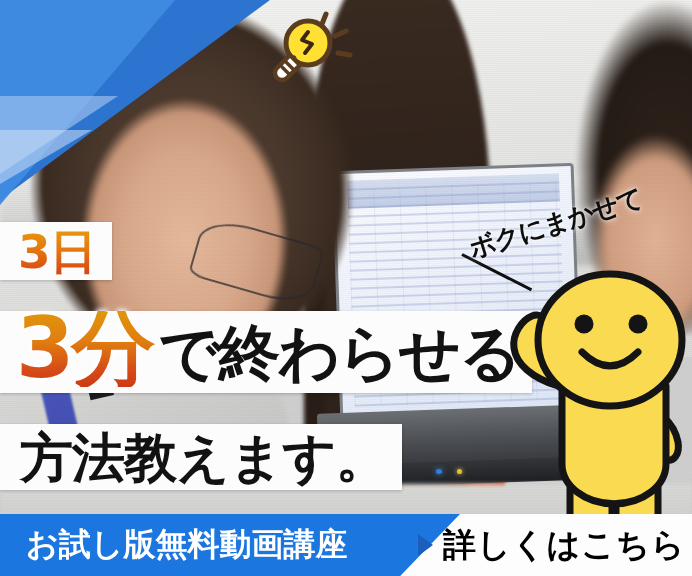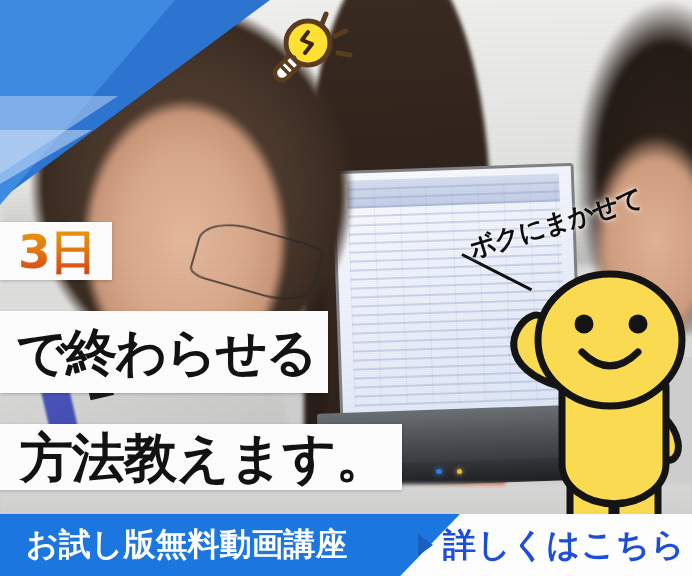--- a/index.html
+++ b/index.html
@@ -189,21 +189,21 @@
   .bar1{ top:222px; height:58px; padding:0 12px 0 18px; }
   .bar2{ top:311px; height:82px; padding:0 12px 0 16px; }
   .bar3{ top:424px; height:66px; padding:0 14px 0 20px; }
 
   .kanji{
     font-family:"DejaVu Sans","Liberation Sans",sans-serif;
     font-weight:700; color:#121212;
     letter-spacing:-1px;
   }
   .l1-black{ font-size:43px; line-height:1; }
-  .l2-black{ font-size:51px; line-height:1; letter-spacing:-2px; }
+  .l2-black{ font-size:61px; line-height:1; letter-spacing:-2px; }
   .l3-black{ font-size:53px; line-height:1; letter-spacing:-1px;text-align:center; }
 
   .num1{
     font-size:47px; font-weight:700; line-height:1;
     background:linear-gradient(180deg,#e89a0e 0%,#e4790f 45%,#d94214 100%);
     -webkit-background-clip:text; background-clip:text; color:transparent;
     letter-spacing:-1px;
     padding-right:4px;
   }
   .num2{
@@ -253,21 +253,21 @@
     position:absolute; left:418px; top:0; height:62px;
     display:flex; align-items:center; gap:10px;
   }
   .cta-arrow{
     width:0;height:0;
     border-left:15px solid #1b5fbe;
     border-top:11px solid transparent;
     border-bottom:11px solid transparent;
   }
   .cta-right-text{
-    color:#1d4ed8; font-size:33px; font-weight:700; letter-spacing:1px;
+    color:#000000; font-size:33px; font-weight:700; letter-spacing:1px;
     white-space:nowrap;
   }
 </style>
 </head>
 <body>
 
 <div class="banner">
 
   <div class="photo">
     <div class="ph-wall"></div>
@@ -324,20 +324,21 @@
       </g>
       <path d="M48 22 L42 30 L52 34 L45 43" stroke="#3b2713" stroke-width="4" fill="none" stroke-linecap="round" stroke-linejoin="round"></path>
     </svg>
   </div>
 
   <div class="bar bar1">
     <span class="num1">3日</span>
   </div>
 
   <div class="bar bar2">
+    <span class="num2">3分</span>
     <span class="kanji l2-black">で終わらせる</span>
   </div>
 
   <div class="bar bar3">
     <span class="kanji l3-black">方法教えます。</span>
   </div>
 
   <div class="speech-line"></div>
   <div class="speech">ボクにまかせて</div>
 

